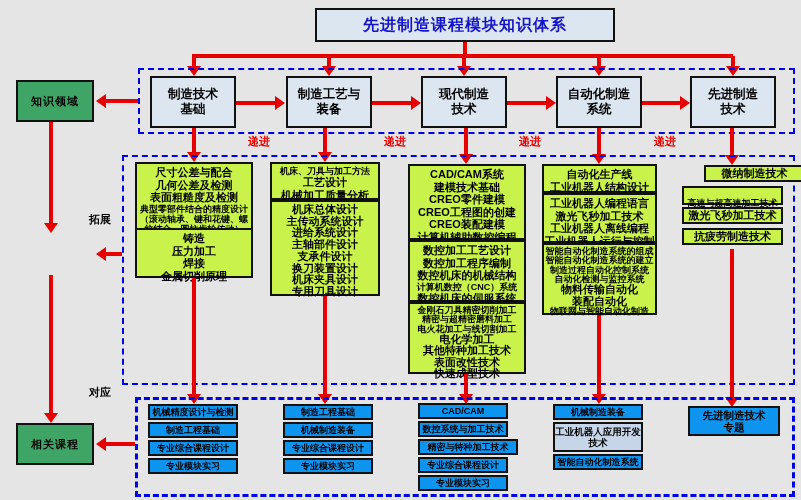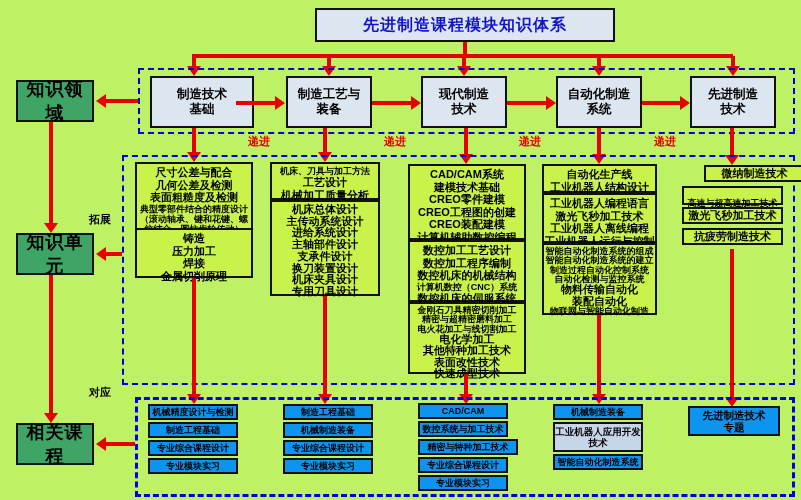--- a/index.html
+++ b/index.html
@@ -1,22 +1,22 @@
 <!DOCTYPE html>
 <html><head>
 <meta charset="utf-8">
 <style>
   html,body{margin:0;padding:0;background:#fff;font-family:"Liberation Sans","DejaVu Sans",sans-serif;}
-  #canvas{position:relative;width:801px;height:500px;background:#bef264;overflow:hidden;}
+  #canvas{position:relative;width:801px;height:500px;background:#e5e5e5;overflow:hidden;}
 
   
   .box{position:absolute;box-sizing:border-box;border:2px solid #111;display:flex;flex-direction:column;align-items:center;justify-content:center;text-align:center;}
   .tbox{background:#dce6f1;font-weight:bold;font-size:12.5px;line-height:15px;color:#000;}
   .title{background:#dce6f1;font-weight:bold;font-size:16px;color:#1515c8;letter-spacing:1px;}
-  .gbox{background:#3ea566;font-weight:bold;font-size:18px;color:#000;letter-spacing:1px;}
+  .gbox{background:#3ea566;font-weight:bold;font-size:11px;color:#000;letter-spacing:1px;}
   .kbox{position:absolute;box-sizing:border-box;border:2px solid #111;background:#c9f24b;text-align:center;padding-top:2px;}
   .cbox{background:#0d94ee;font-weight:bold;font-size:9px;color:#000;}
   .cbox.light{background:#c7d5e8;font-size:9.5px;line-height:11px;}
   .ln{font-weight:bold;font-size:11px;line-height:12.5px;color:#000;white-space:nowrap;}
   .sm{font-size:9px;line-height:10px;}
   .tight .ln{line-height:11.7px;}
   .tight2 .ln{line-height:11.5px;}
   .tight2 .sm{line-height:9.3px;}
 
   
@@ -48,39 +48,36 @@
   <div class="hline" style="left:192px;top:54px;width:541px"></div>
   <div class="av" style="left:192px;top:56px;height:11px"></div>
   <div class="av" style="left:327px;top:56px;height:11px"></div>
   <div class="av" style="left:462px;top:56px;height:11px"></div>
   <div class="av" style="left:597px;top:56px;height:11px"></div>
   <div class="av" style="left:731px;top:56px;height:11px"></div>
 
   <div class="box gbox" style="left:16px;top:80px;width:78px;height:42px">
     <span>知识领域</span>
   </div>
-  <div class="box gbox" style="left:16px;top:233px;width:78px;height:42px">
-    <span>知识单元</span>
-  </div>
   <div class="box gbox" style="left:16px;top:423px;width:78px;height:42px">
     <span>相关课程</span>
   </div>
 
   <div class="av" style="left:49px;top:122px;height:102px"></div>
   <div class="lab" style="left:80px;top:164px;width:40px">拓展</div>
   <div class="av" style="left:49px;top:275px;height:139px"></div>
   <div class="lab" style="left:80px;top:337px;width:40px">对应</div>
 
   <div class="ah l" style="left:105px;top:99px;width:33px"></div>
   <div class="ah l" style="left:105px;top:252px;width:17px"></div>
   <div class="ah l" style="left:105px;top:442px;width:30px"></div>
 
   <div class="dash" style="left:138px;top:68px;width:657px;height:66px"></div>
 
-  <div class="box tbox" style="left:150px;top:76px;width:104px;height:52px">
+  <div class="box tbox" style="left:150px;top:76px;width:86px;height:52px">
     <div>制造技术</div>
     <div>基础</div>
   </div>
   <div class="box tbox" style="left:286px;top:76px;width:86px;height:52px">
     <div>制造工艺与</div>
     <div>装备</div>
   </div>
   <div class="box tbox" style="left:421px;top:76px;width:86px;height:52px">
     <div>现代制造</div>
     <div>技术</div>

